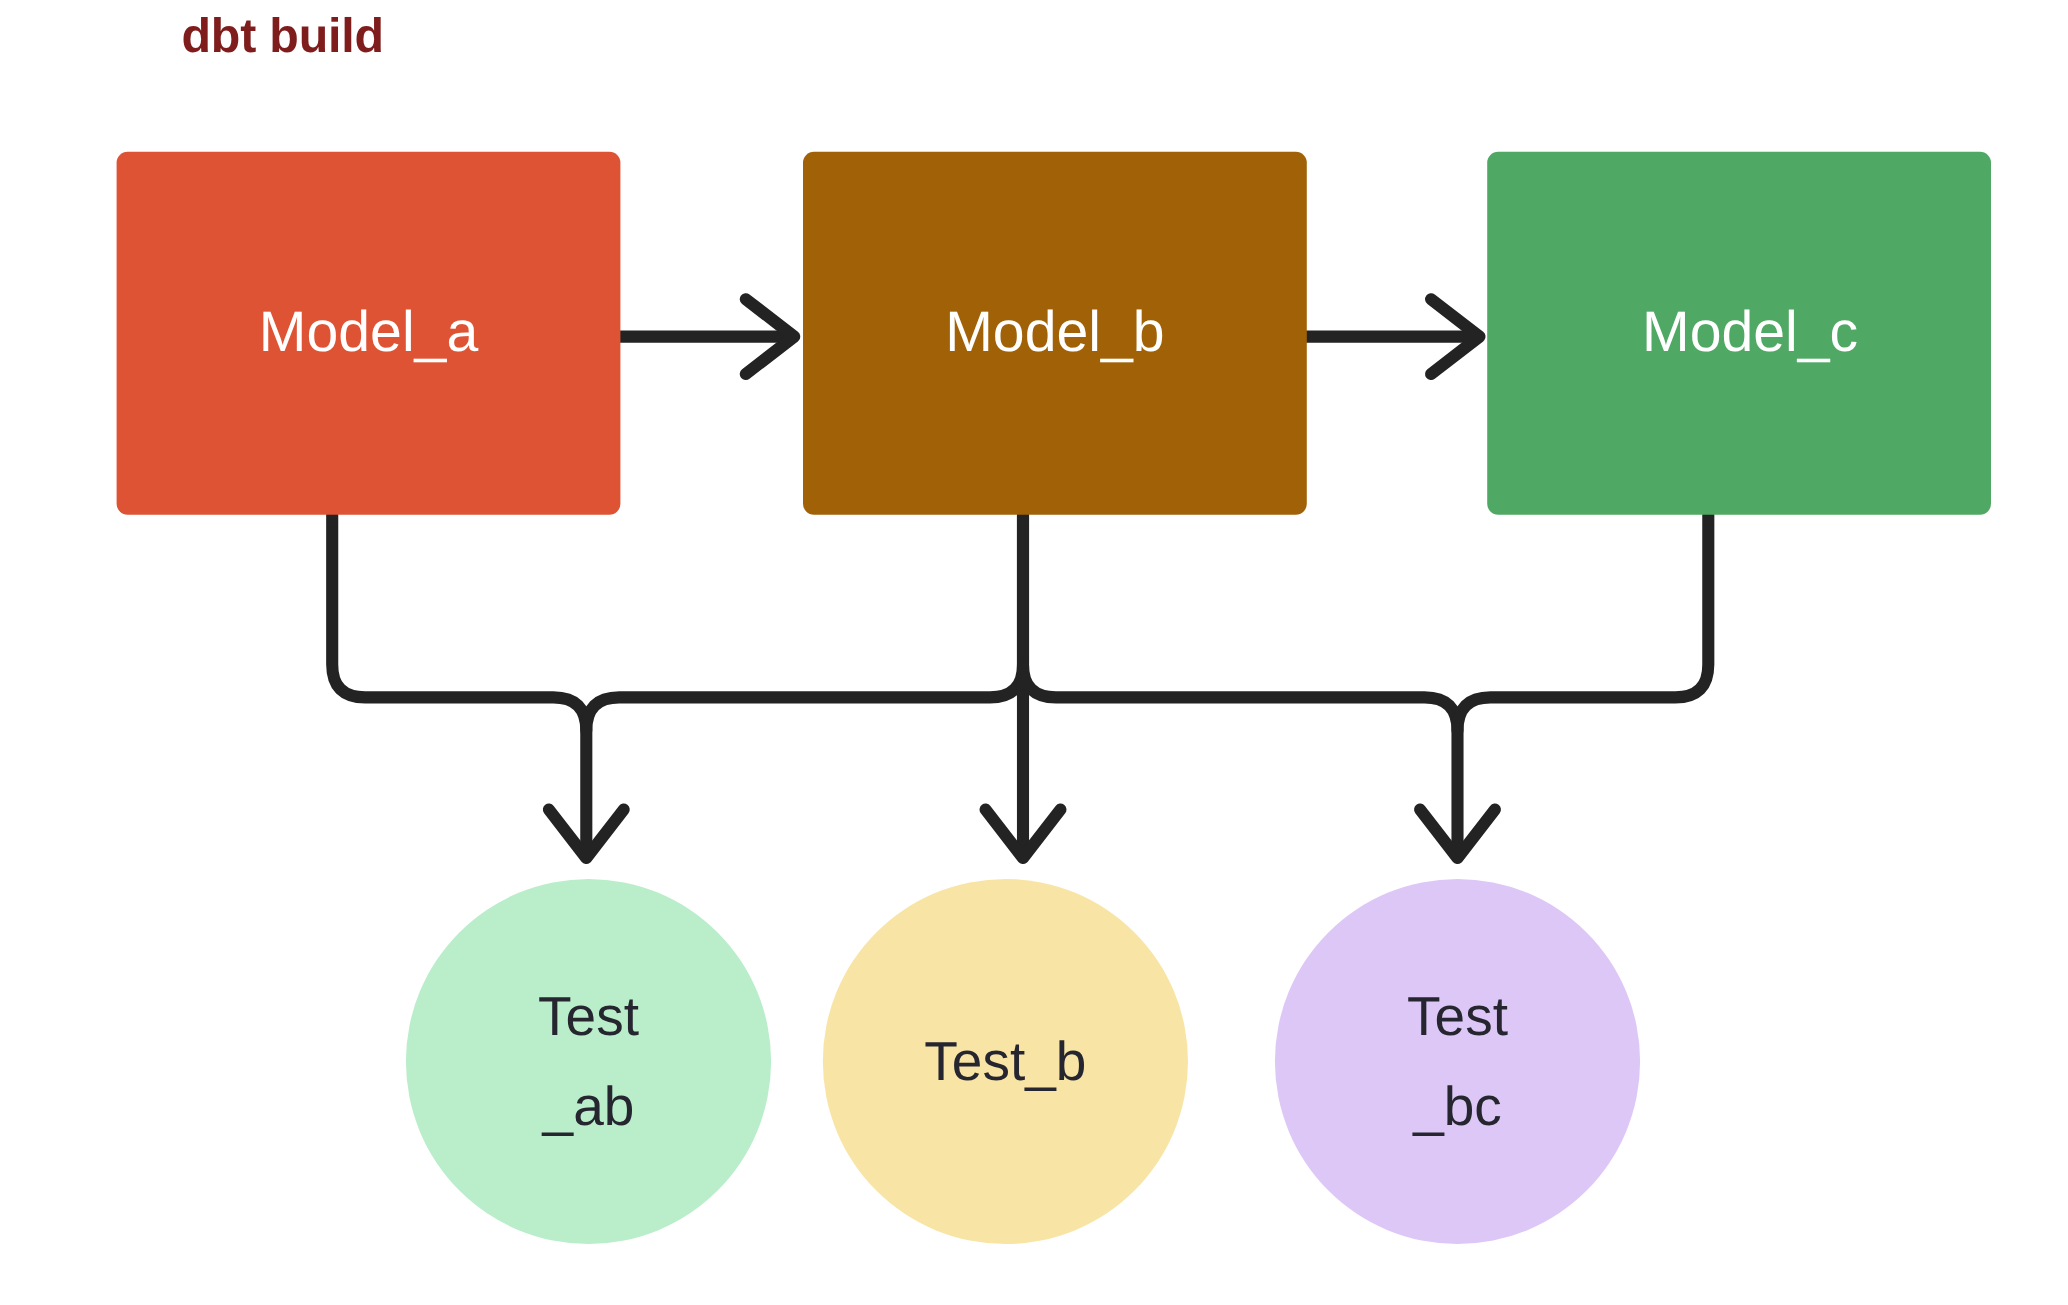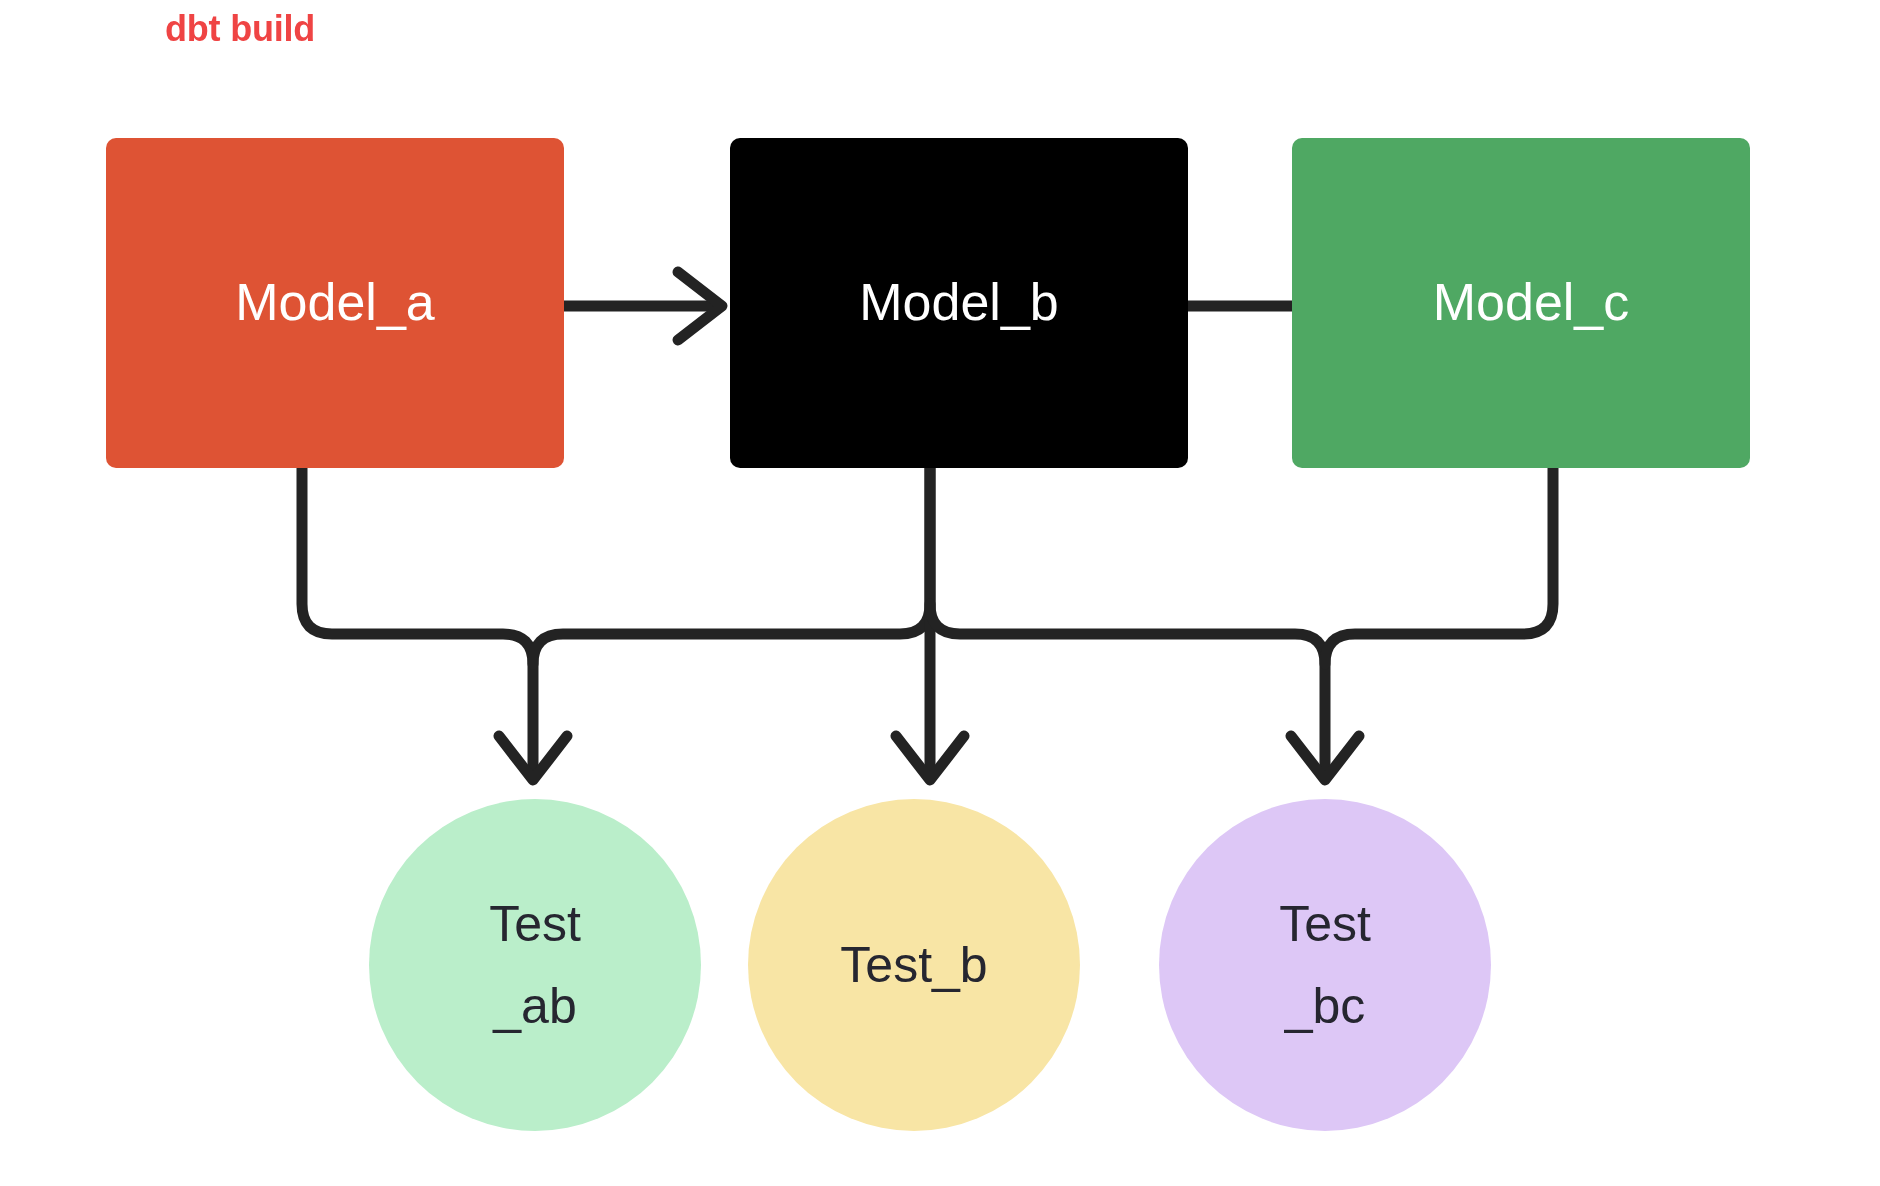--- a/index.html
+++ b/index.html
@@ -24,23 +24,23 @@
     left: 0;
     top: 0;
     width: 1880px;
     height: 1186px;
     pointer-events: none;
   }
   .diagram-title {
     position: absolute;
     left: 165px;
     top: 8px;
-    font-size: 36px;
+    font-size: 44px;
     font-weight: 700;
-    color: #ef4444;
+    color: #7f1d1d;
     letter-spacing: -0.2px;
     white-space: nowrap;
   }
   .model-node {
     position: absolute;
     width: 458px;
     height: 330px;
     border-radius: 10px;
     display: flex;
     align-items: center;
@@ -49,21 +49,21 @@
   }
   .model-node .node-label {
     font-size: 52px;
     font-weight: 400;
     color: #ffffff;
     white-space: nowrap;
     line-height: 1.1;
   }
   #node-model-a { left: 106px; top: 138px; }
   #node-model-b { left: 730px; top: 138px; }
-  #node-model-c { left: 1292px; top: 138px; padding-left: 20px; }
+  #node-model-c { left: 1352px; top: 138px; padding-left: 20px; }
 
   .test-node {
     position: absolute;
     width: 332px;
     height: 332px;
     border-radius: 50%;
     display: flex;
     align-items: center;
     justify-content: center;
     box-sizing: border-box;
@@ -109,21 +109,21 @@
       <path d="M 499 736 L 533 780 L 567 736"></path>
       <path d="M 896 736 L 930 780 L 964 736"></path>
       <path d="M 1291 736 L 1325 780 L 1359 736"></path>
     </g>
   </svg>
 
   <div class="model-node" id="node-model-a" style="background:#DE5334">
     <span class="node-label">Model_a</span>
   </div>
 
-  <div class="model-node" id="node-model-b" style="background:#000000">
+  <div class="model-node" id="node-model-b" style="background:#a16207">
     <span class="node-label">Model_b</span>
   </div>
 
   <div class="model-node" id="node-model-c" style="background:#4FA863">
     <span class="node-label">Model_c</span>
   </div>
 
   <div class="test-node" id="node-test-ab" style="background:#BAEECA">
     <span class="node-label">Test
 _ab</span>

